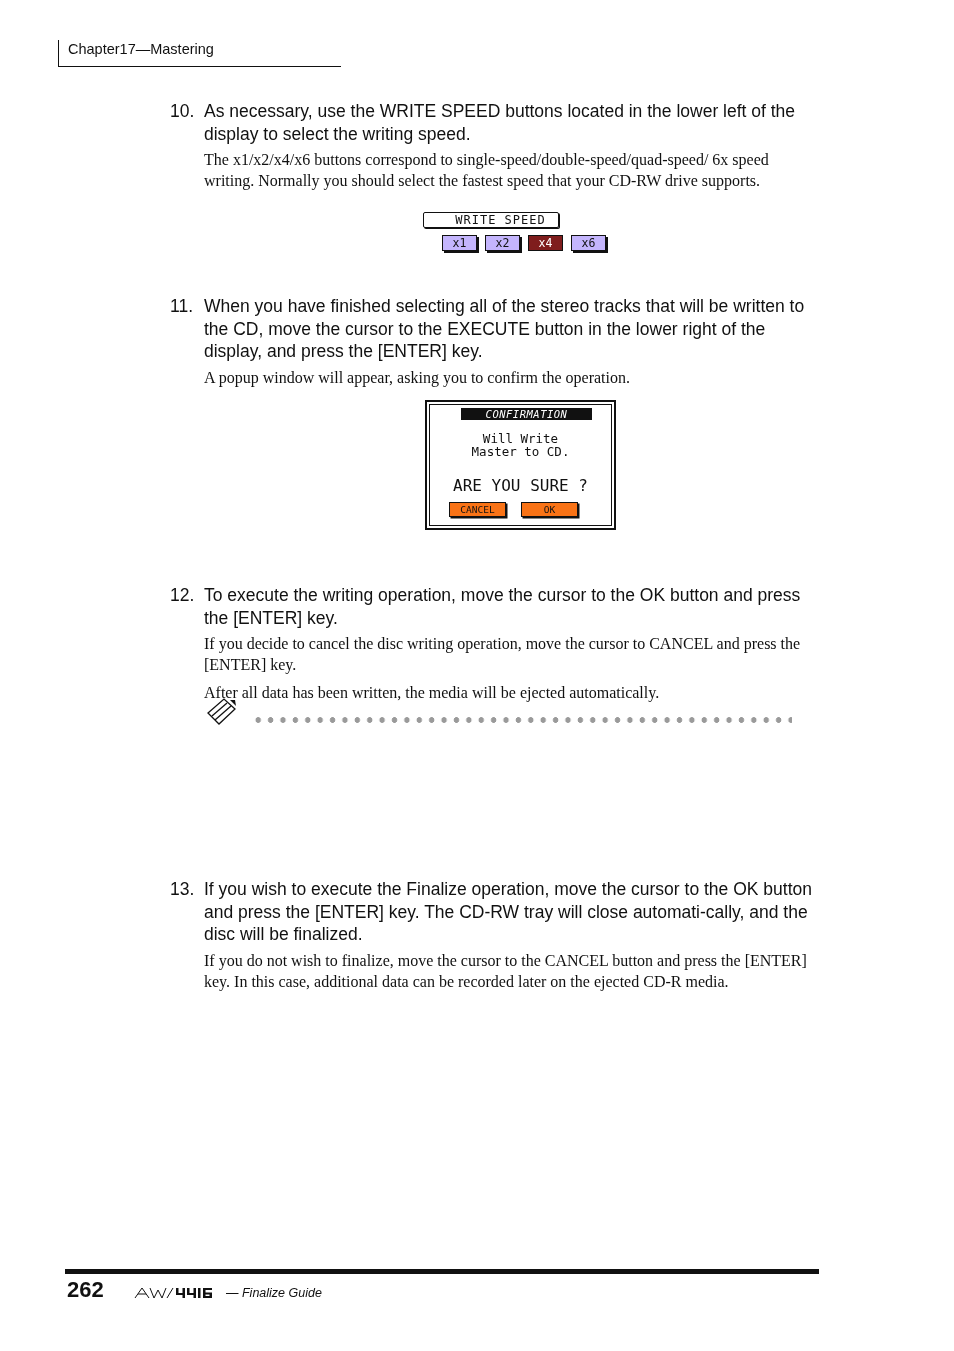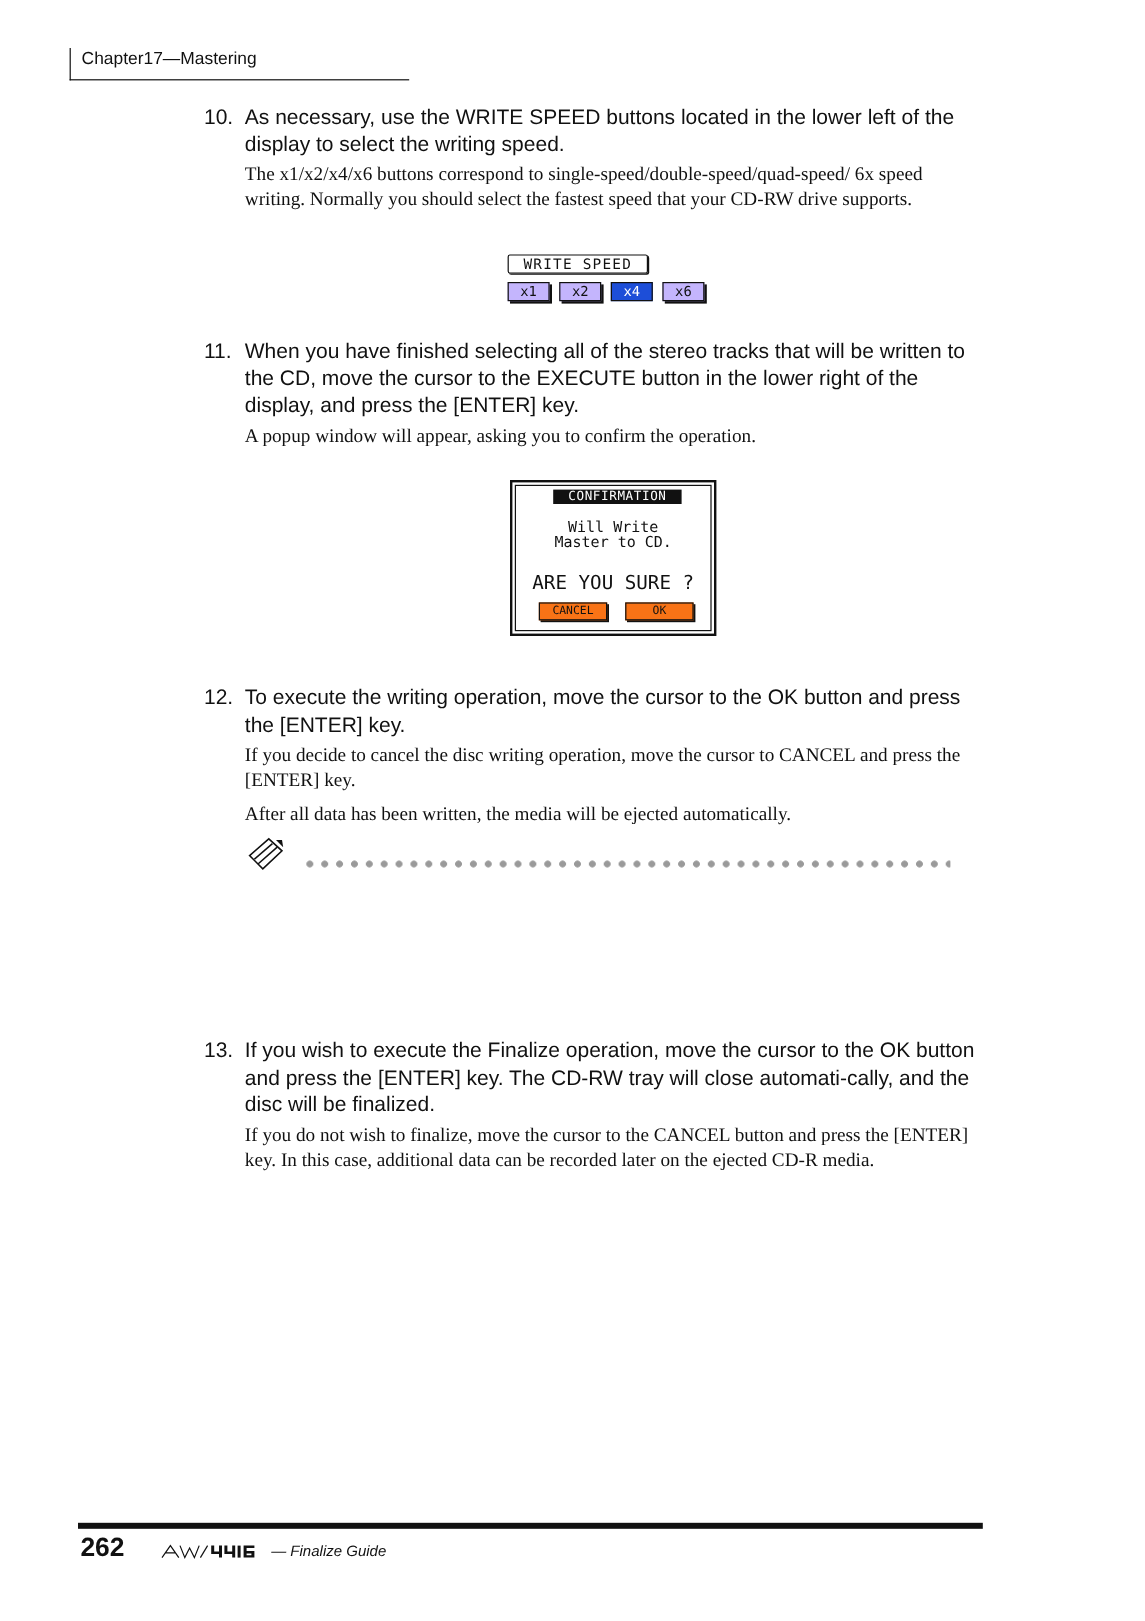--- a/index.html
+++ b/index.html
@@ -1,36 +1,36 @@
 <!DOCTYPE html>
 <html><head>
 <meta charset="utf-8">
 <style>
   html, body { margin:0; padding:0; background:#fff; }
   body { width:954px; height:1351px; position:relative; overflow:hidden; color:#111; }
 
   .header { position:absolute; left:58px; top:40px; width:282px; height:26px; border-left:1.5px solid #111; border-bottom:1.5px solid #111;text-decoration:underline; }
   .header span { position:absolute; left:9px; top:1px; font-size:14.5px; font-family:"Liberation Sans",sans-serif; }
 
-  .step { position:absolute; left:170px; width:650px; }
+  .step { position:absolute; left:170px; width:650px;margin-top:14px; }
   .step-head { font-family:"Liberation Sans",sans-serif; font-size:17.5px; line-height:22.5px; position:relative; padding-left:34px; }
   .step-num { position:absolute; left:0; top:0; }
   .step-body { font-family:"Liberation Serif",serif; font-size:16px; line-height:21px; padding-left:34px; margin-top:4px; }
   .step-body p { margin:0 0 7px 0; }
 
   
-  .lcd { font-family:"DejaVu Sans Mono","Liberation Mono",monospace; color:#111; }
+  .lcd { font-family:"DejaVu Sans Mono","Liberation Mono",monospace; color:#111;padding-left:19px; }
   .ws-label { position:absolute; left:423px; top:212px; width:115px; height:14px; border:1.5px solid #111; border-radius:2px; font-size:12px; line-height:14px; text-align:center; letter-spacing:1px; box-shadow:1px 1px 0 #111; }
   .ws-btns { position:absolute; left:423px; top:235px; display:flex; gap:8px; }
   .ws-btn { width:33px; height:14px; border:1.5px solid #111; font-size:11.5px; line-height:14px; text-align:center; box-shadow:2px 2px 0 #111; background:#c4b5fd; }
-  .ws-btn.sel { background:#1d4ed8; color:#fff; box-shadow:none; }
+  .ws-btn.sel { background:#7f1d1d; color:#fff; box-shadow:none; }
 
   .dialog { position:absolute; left:425px; top:400px; width:168px; height:126px; border:2px solid #111; }
   .dialog-inner { position:absolute; left:2px; top:2px; right:2px; bottom:2px; border:1px solid #111; }
-  .dlg-title { position:absolute; left:31px; top:3px; width:107px; height:12px; background:#111; color:#fff; font-size:10.5px; line-height:12px; text-align:center; letter-spacing:0.5px; }
+  .dlg-title { position:absolute; left:31px; top:3px; width:131px; height:12px; background:#111; color:#fff; font-size:10.5px; line-height:12px; text-align:center; letter-spacing:0.5px;font-style:italic; }
   .dlg-msg { position:absolute; left:0; right:0; top:27px; font-size:12.5px; line-height:13px; text-align:center; white-space:pre; }
   .dlg-sure { position:absolute; left:0; right:0; top:71px; font-size:16px; text-align:center; }
   .dlg-btn { position:absolute; top:97px; height:13px; border:1.5px solid #111; font-size:9.5px; line-height:13px; text-align:center; box-shadow:1.5px 1.5px 0 #111; background:#f97316; }
   .dlg-cancel { left:19px; width:55px; }
   .dlg-ok { left:91px; width:55px; }
 
   .note { position:absolute; left:205px; top:697px; width:590px; height:32px; }
   .note svg { position:absolute; left:0; top:0; }
   .dots { position:absolute; left:47px; top:20px; width:540px; height:6px;
           background-image:radial-gradient(circle, #9a9a9a 2.6px, transparent 3px);

